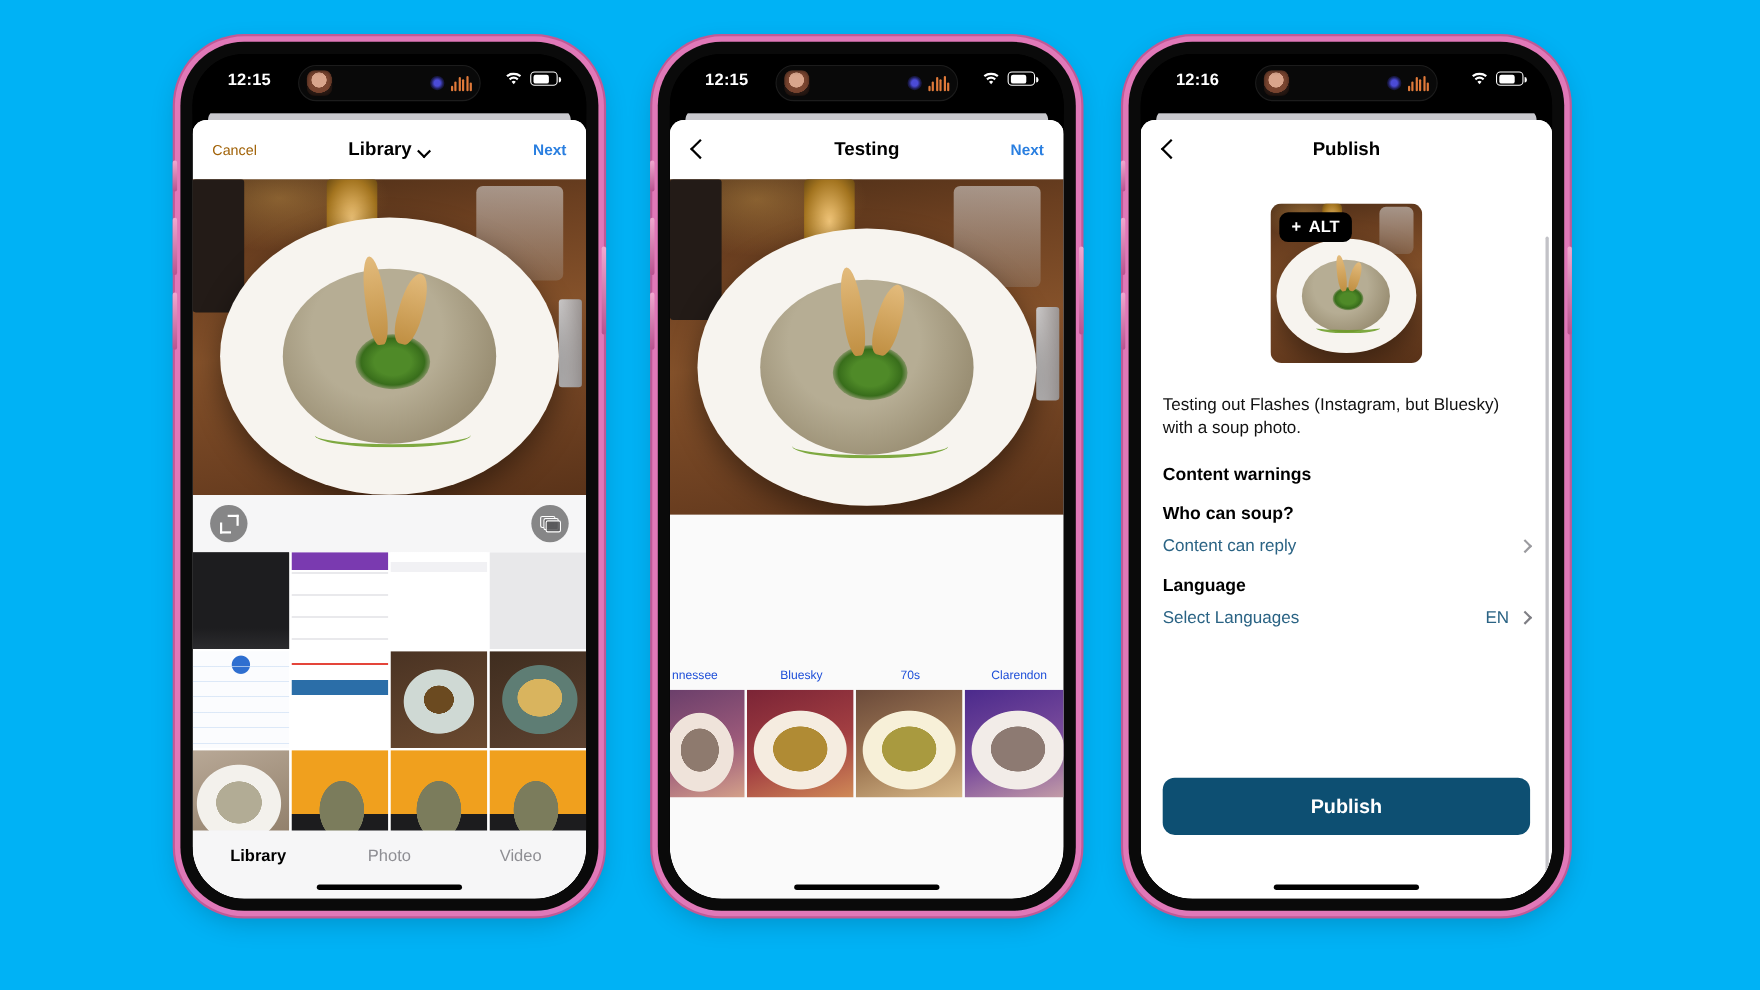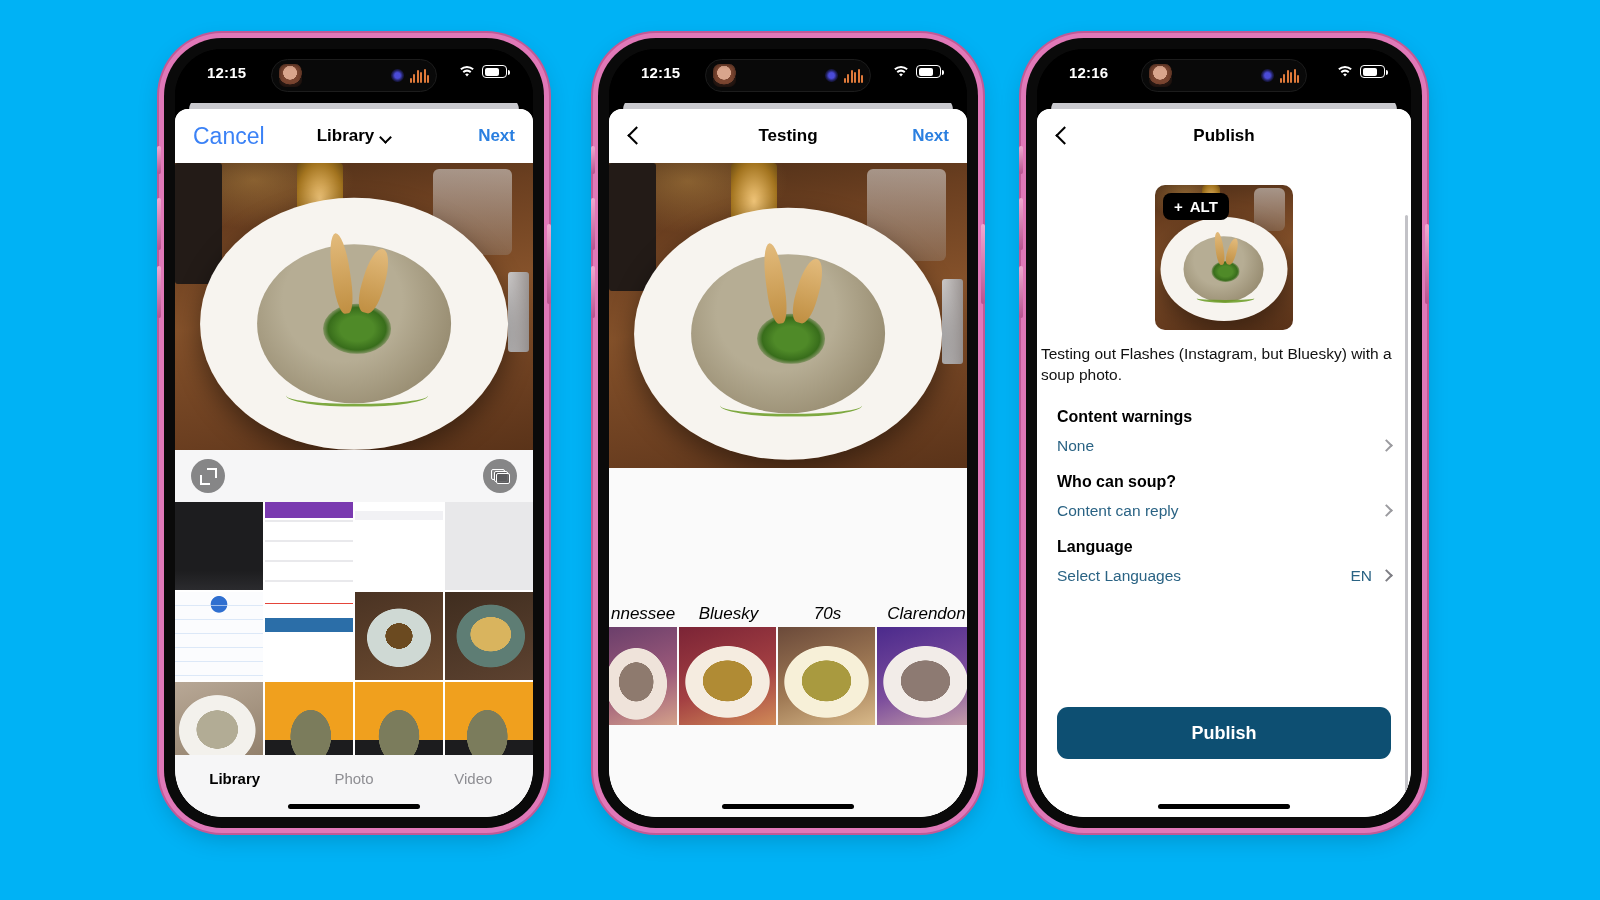--- a/index.html
+++ b/index.html
@@ -92,31 +92,31 @@
   }
   .sheet {
     position: absolute; top: 60px; left: 0; right: 0; bottom: 0;
     background: #fff; border-radius: 13px 13px 0 0; z-index: 2;
     overflow: hidden;
   }
   .navbar {
     height: 54px; background: #fff; position: relative;
     display: flex; align-items: center; padding: 0 18px;
   }
-  .nav-left  { font-size: 23px; color: #3b82f6; }
+  .nav-left  { font-size: 13px; color: #a16207; }
   .nav-title {
     position: absolute; left: 0; right: 0; text-align: center;
     font-size: 17px; font-weight: bold; color: #000;
     pointer-events: none;
   }
   .nav-title.with-caret {
     display:flex; align-items:center; justify-content:center; gap: 6px;
   }
   .nav-right {
-    margin-left: auto; font-size: 17px; color: #2a7fe0; font-weight: bold;
+    margin-left: auto; font-size: 14px; color: #2a7fe0; font-weight: bold;
     position: relative; z-index: 3;
   }
   .back-chev {
     width: 13px; height: 22px; position: relative; cursor: pointer;
   }
   .back-chev::before {
     content:''; position:absolute; left:3px; top:4px;
     width: 11px; height: 11px;
     border-left: 2.6px solid #000; border-bottom: 2.6px solid #000;
     transform: rotate(45deg);
@@ -234,21 +234,21 @@
 
   
   .filter-area { background: #fafafa; position: relative; }
   .filter-strip {
     position: absolute; left:0; right:0; bottom: 0;
   }
   .filter-labels {
     display: flex; height: 26px; align-items: center;
   }
   .filter-labels span {
-    flex: 0 0 99px; text-align: center; font-size: 17px; color: #000000; font-style: italic;
+    flex: 0 0 99px; text-align: center; font-size: 11px; color: #1d4ed8;
   }
   .filter-thumbs { display: flex; gap: 2px; }
   .filter-thumbs .ft { flex: 0 0 97px; height: 98px; overflow: hidden; position: relative; }
 
   
   .pub-body {
     position:absolute; top: 54px; left:0; right:0; bottom: 0;
     background: #fff; overflow: hidden;
   }
   .thumb-wrap {
@@ -259,21 +259,21 @@
     position: absolute; left: 8px; top: 8px; z-index: 4;
     background: #000; color: #fff; border-radius: 8px;
     padding: 5px 11px; font-size: 15px; font-weight: bold;
     display: flex; align-items: center; gap: 7px;
   }
   .sec-title {
     font-size: 16px; font-weight: bold; color: #000;
     padding: 0 20px; margin-top: 17px;
   }
   .desc-text {
-    font-size: 15.5px; color: #111; padding: 0 4px; margin-top: 13px;
+    font-size: 15.5px; color: #111; padding: 0 20px; margin-top: 28px;
     line-height: 1.38;
   }
   .row-link {
     display: flex; align-items: center; padding: 0 20px; margin-top: 11px;
     color: #2a6384; font-size: 15.5px;
   }
   .row-link .sp { margin-left: auto; display:flex; align-items:center; gap: 10px; }
   .chev-r { width: 9px; height: 9px; border-right: 2px solid #9b9b9f; border-top: 2px solid #9b9b9f; transform: rotate(45deg); }
   .chev-r.dark { border-color: #7e7e84; }
   .publish-btn {
@@ -608,26 +608,20 @@
           </div>
           <div class="alt-badge">
             <span>+</span>
             <span>ALT</span>
           </div>
         </div>
 
         <div class="desc-text">Testing out Flashes (Instagram, but Bluesky) with a soup photo.</div>
 
         <div class="sec-title" style="margin-top:22px">Content warnings</div>
-        <div class="row-link">
-          <span>None</span>
-          <span class="sp">
-                <span class="chev-r"></span>
-              </span>
-        </div>
 
         <div class="sec-title" style="margin-top:18px">Who can soup?</div>
         <div class="row-link">
           <span>Content can reply</span>
           <span class="sp">
                 <span class="chev-r"></span>
               </span>
         </div>
 
         <div class="sec-title" style="margin-top:18px">Language</div>

